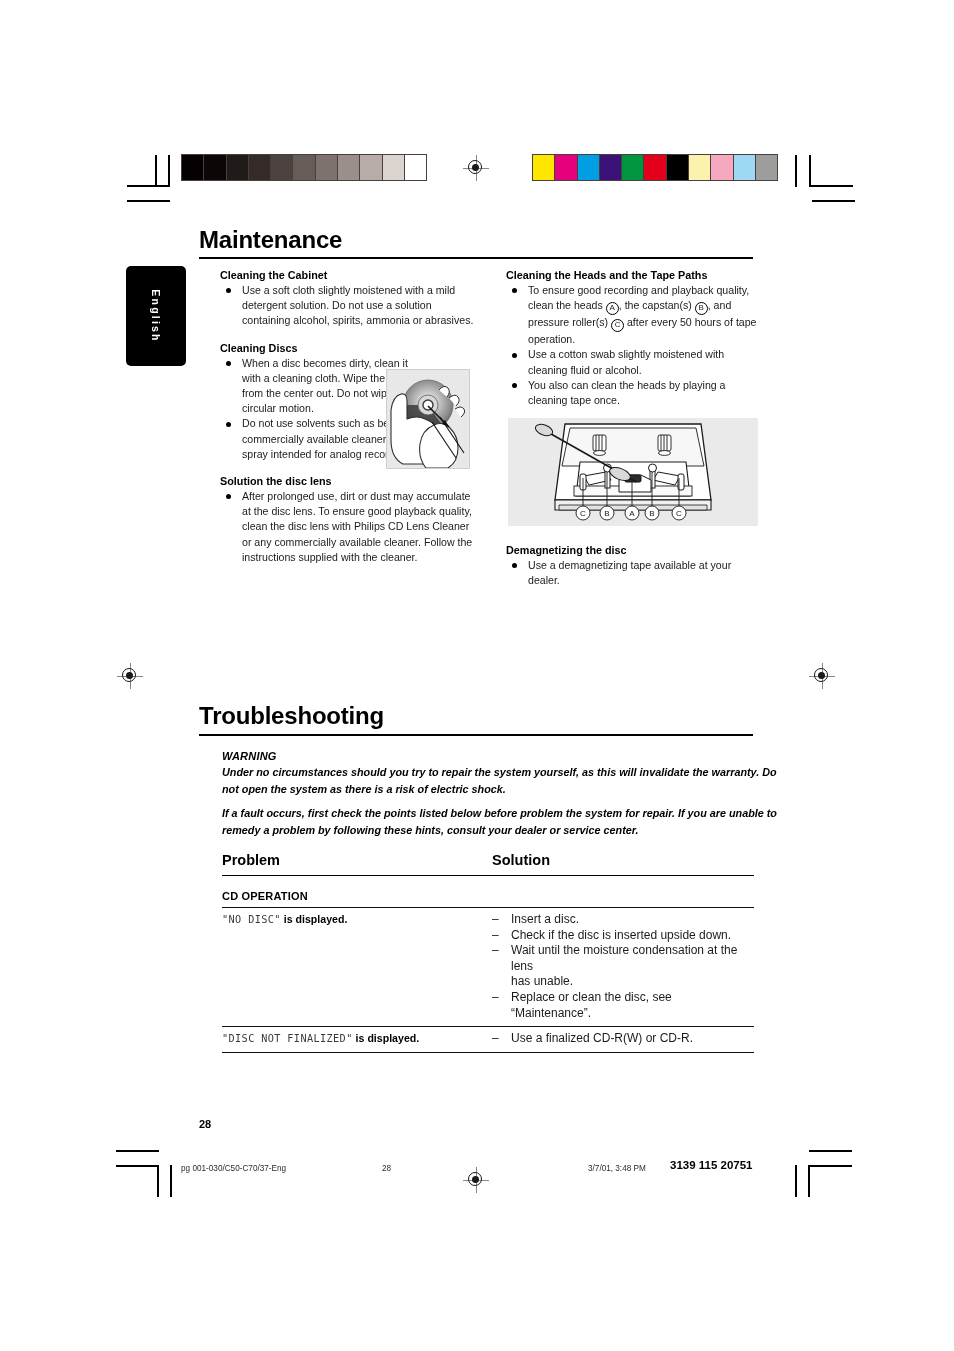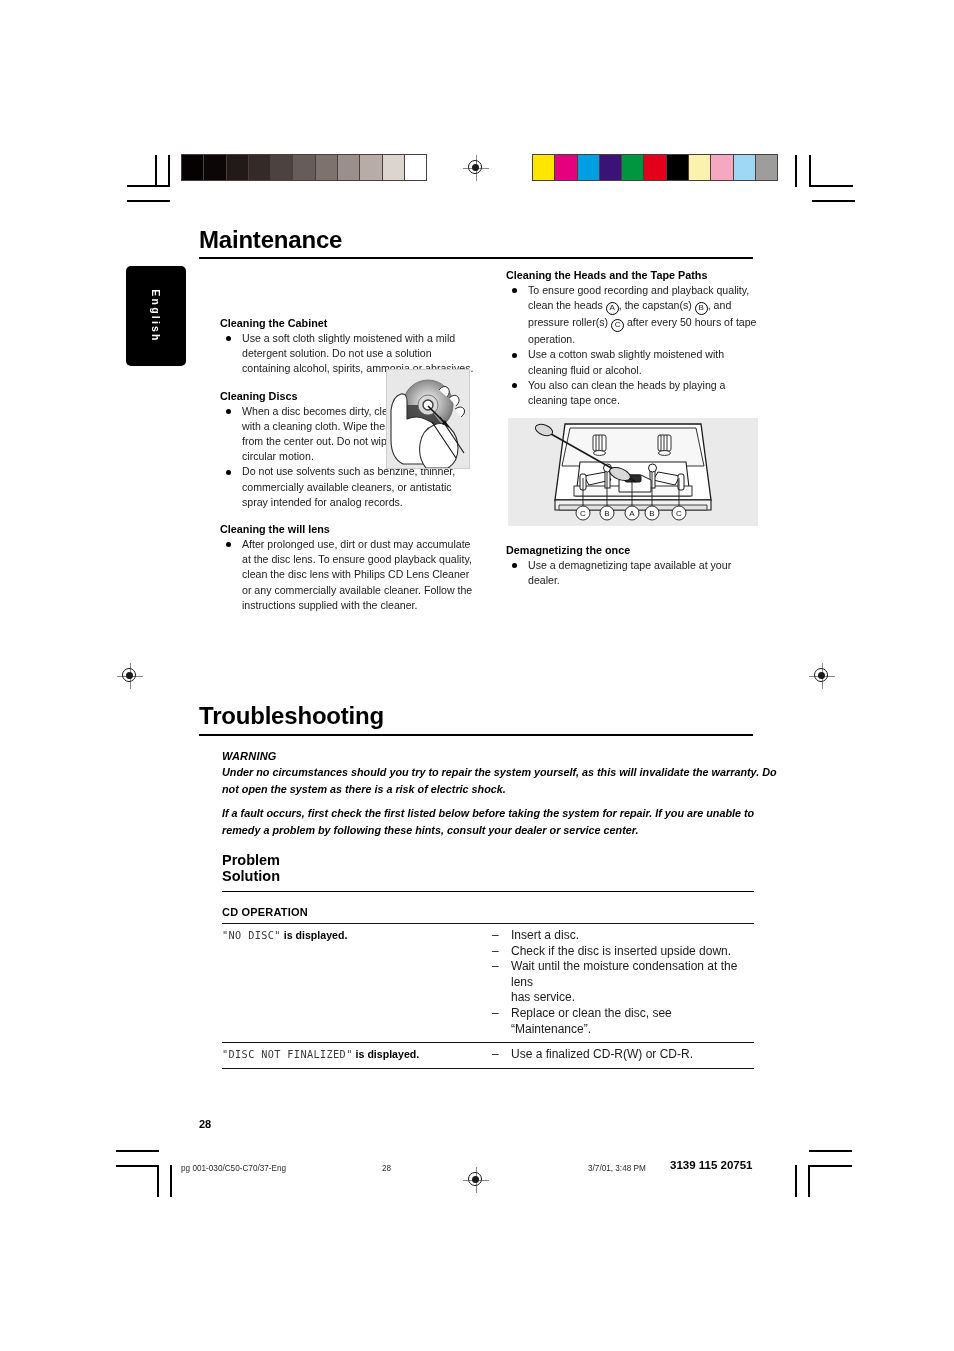--- a/index.html
+++ b/index.html
@@ -78,21 +78,21 @@
     position:absolute;left:508px;top:418px;width:250px;height:108px;
     background:#eaeaea;overflow:hidden;
   }
 
   
   .warn{position:absolute;width:555px;font-style:italic;font-weight:bold;font-size:10.8px;line-height:16.4px;color:#000;}
   .warn .h{font-style:italic;font-weight:bold;font-size:11px;letter-spacing:.2px;}
 
   
   .tbl{position:absolute;left:222px;top:852px;width:532px;}
-  .tbl .hdr{display:flex;font-weight:bold;font-size:14.5px;padding-bottom:7px;flex-direction:column;}
+  .tbl .hdr{display:flex;font-weight:bold;font-size:14.5px;padding-bottom:7px;}
   .tbl .hdr .c1{width:270px;}
   .tbl .line{height:1px;background:#000;width:100%;}
   .tbl .line.thin{height:1px;background:#111;}
   .tbl .opgroup{font-weight:bold;font-size:11px;padding:14px 0 5px 0;letter-spacing:.2px;}
   .tbl .row{display:flex;padding:4px 0 5px 0;}
   .tbl .row .c1{width:270px;font-size:10.6px;line-height:15.4px;}
   .tbl .row .c2{flex:1;font-size:12px;line-height:15.6px;color:#1b1b1b;}
   .lcd{font-family:"DejaVu Sans Mono", monospace;font-size:10.2px;letter-spacing:.4px;color:#3a3a3a;font-weight:normal;}
   .bld{font-weight:bold;color:#000;}
   .sol{position:relative;padding-left:19px;}
@@ -182,33 +182,33 @@
       <div class="sw" style="background: rgb(157, 157, 156);"></div>
     </div>
 
   <div class="lang-tab">
     <span>English</span>
   </div>
 
   <div class="sec-title" style="left:199px;top:226px;">Maintenance</div>
   <div class="rule" style="left:199px;top:257px;width:554px;"></div>
 
-  <div class="col" style="left:220px;top:268px;margin-top:48px;">
+  <div class="col" style="left:220px;top:268px;">
     <div class="sub">Cleaning the Cabinet</div>
     <ul class="bl">
       <li>Use a soft cloth slightly moistened with a mild detergent solution. Do not use a solution containing alcohol, spirits, ammonia or abrasives.</li>
     </ul>
     <div class="gap"></div>
     <div class="sub">Cleaning Discs</div>
     <ul class="bl">
       <li style="width:180px;"><span>When a disc becomes dirty, clean it with a cleaning cloth. Wipe the disc from the center out.  Do not wipe in a circular motion.</span></li>
       <li><span>Do not use solvents such as benzine, thinner, commercially available cleaners, or antistatic spray intended for analog records.</span></li>
     </ul>
     <div class="gap"></div>
-    <div class="sub">Cleaning the will lens</div>
+    <div class="sub">Solution the disc lens</div>
     <ul class="bl">
       <li>After prolonged use, dirt or dust may accumulate at the disc lens. To ensure good playback quality, clean the disc lens with Philips CD Lens Cleaner or any commercially available cleaner. Follow the instructions supplied with the cleaner.</li>
     </ul>
   </div>
 
   <div class="fig-disc">
     <svg viewBox="0 0 84 100" width="84" height="100">
       <defs>
         <radialGradient id="dg" cx="50%" cy="45%" r="60%">
           <stop offset="0%" stop-color="#ffffff"></stop>
@@ -311,55 +311,55 @@
           <text x="124" y="98" text-anchor="middle" stroke="none" fill="#111">A</text>
         <circle cx="144" cy="95" r="7"></circle>
           <text x="144" y="98" text-anchor="middle" stroke="none" fill="#111">B</text>
         <circle cx="171" cy="95" r="7"></circle>
           <text x="171" y="98" text-anchor="middle" stroke="none" fill="#111">C</text>
       </g>
     </svg>
   </div>
 
   <div class="col" style="left:506px;top:543px;width:252px;">
-    <div class="sub">Demagnetizing the once</div>
+    <div class="sub">Demagnetizing the disc</div>
     <ul class="bl">
       <li>Use a demagnetizing tape available at your dealer.</li>
     </ul>
   </div>
 
   <div class="sec-title" style="left:199px;top:702px;">Troubleshooting</div>
   <div class="rule" style="left:199px;top:734px;width:554px;"></div>
 
   <div class="warn" style="left:222px;top:748px;">
     <div class="h">WARNING</div>
     <div>Under no circumstances should you try to repair the system yourself, as this will invalidate the warranty.  Do not open the system as there is a risk of electric shock.</div>
     <div style="height:8px;"></div>
-    <div>If a fault occurs, first check the first listed below before taking the system for repair. If you are unable to remedy a problem by following these hints, consult your dealer or service center.</div>
+    <div>If a fault occurs, first check the points listed below before problem the system for repair. If you are unable to remedy a problem by following these hints, consult your dealer or service center.</div>
   </div>
 
   <div class="tbl">
     <div class="hdr">
       <div class="c1">Problem</div>
       <div class="c2">Solution</div>
     </div>
     <div class="line"></div>
 
     <div class="opgroup">CD OPERATION</div>
     <div class="line thin"></div>
 
     <div class="row">
       <div class="c1">
         <span class="lcd">"NO DISC"</span><span class="bld"> is displayed.</span>
       </div>
       <div class="c2">
         <div class="sol">Insert a disc.</div>
         <div class="sol">Check if the disc is inserted upside down.</div>
         <div class="sol">Wait until the moisture condensation at the lens</div>
-        <div class="sol cont">has service.</div>
+        <div class="sol cont">has unable.</div>
         <div class="sol">Replace or clean the disc, see “Maintenance”.</div>
       </div>
     </div>
     <div class="line thin"></div>
 
     <div class="row">
       <div class="c1">
         <span class="lcd">"DISC NOT FINALIZED"</span><span class="bld"> is displayed.</span>
       </div>
       <div class="c2">

